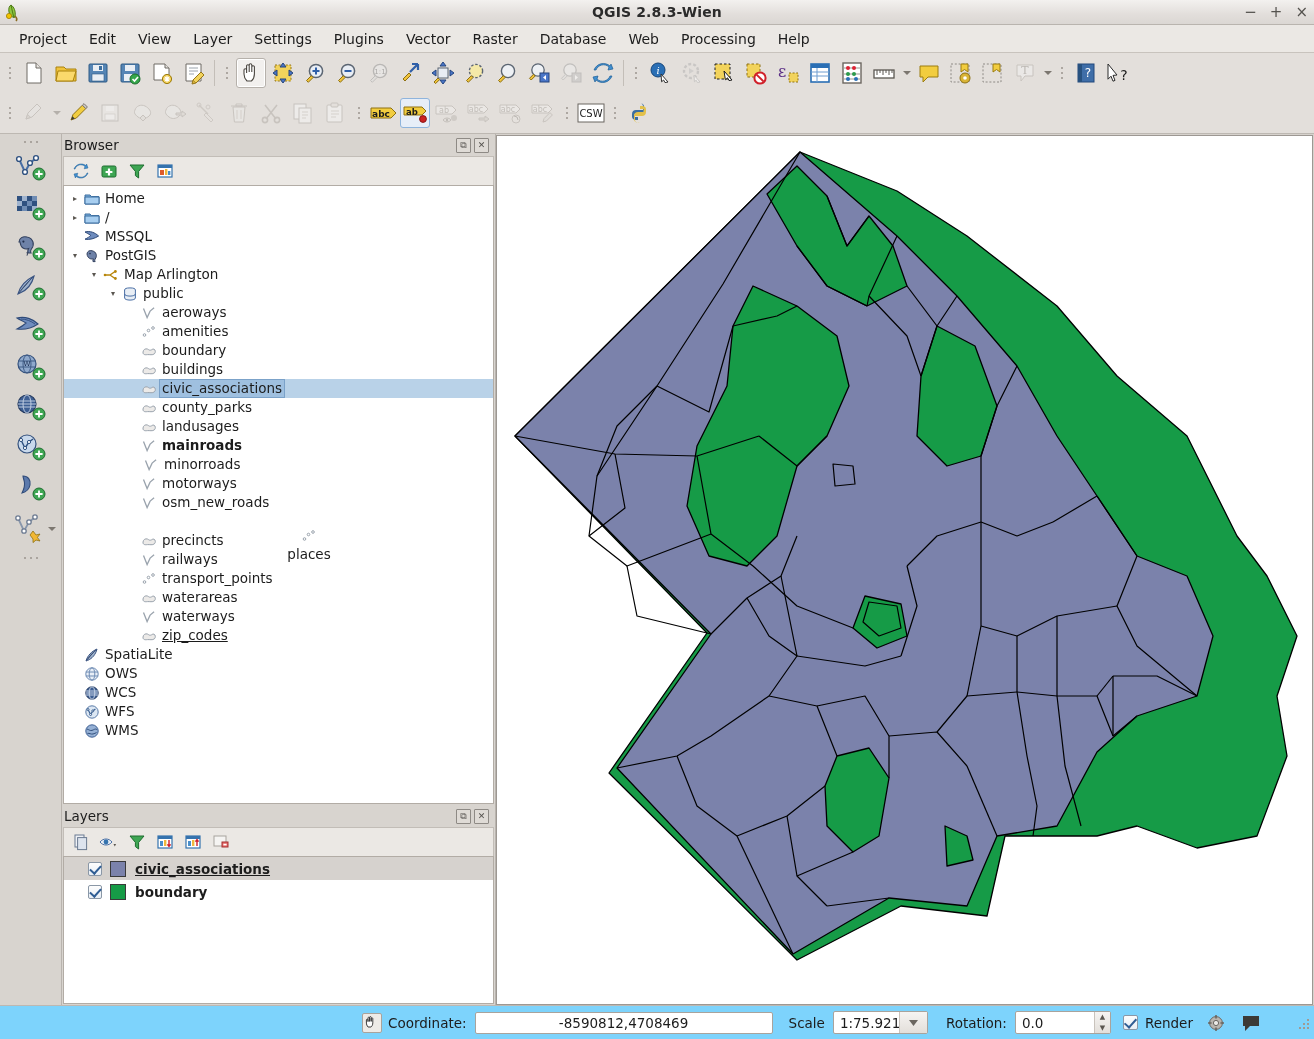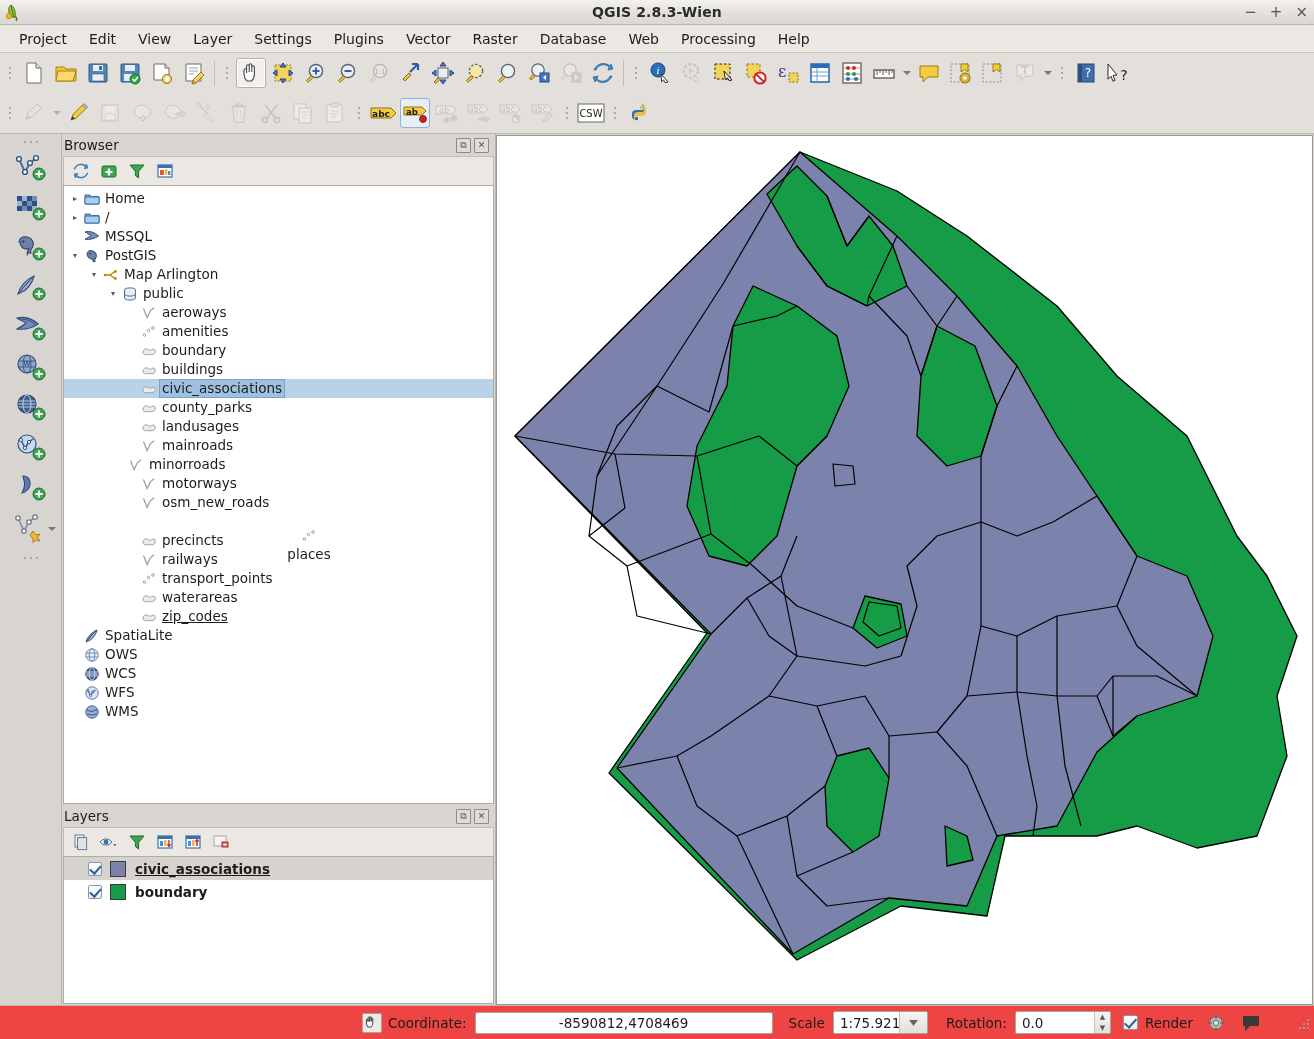--- a/index.html
+++ b/index.html
@@ -110,21 +110,21 @@
   .sw{ width:16px; height:16px; flex:0 0 16px; border:1px solid #3a3a3a; margin-right:9px; }
 
   
   .mapwrap{ flex:1 1 auto; background:#fff; border:1px solid #9d9893; position:relative;
             overflow:hidden; margin:1px 1px 0 0; }
   .mapwrap svg{ display:block; }
 
   
   .statusbar{
     height:34px; flex:0 0 34px; display:flex; align-items:center;
-    background:#ef4444; border-top:1px solid #bdb8b2; padding:0 4px;
+    background:#7dd3fc; border-top:1px solid #bdb8b2; padding:0 4px;
   }
   .sb-left{ width:358px; flex:0 0 358px; }
   .sb-lbl{ font-size:13.5px; margin:0 8px 0 6px; }
   .sb-input{
     height:22px; background:#fff; border:1px solid #a9a39c; border-radius:2px;
     display:flex; align-items:center; font-size:13.5px; padding:0 6px;
   }
   .coord-input{ width:298px; justify-content:center; }
   .scale-box{ display:flex; align-items:center; height:23px; border:1px solid #a9a39c;
               border-radius:2px; background:#fff; }
@@ -879,30 +879,30 @@
             </div>
             <div class="node" style="padding-left: 61px;">
               <span class="arrow"></span>
               <span class="ico">
                 <svg xmlns="http://www.w3.org/2000/svg" width="16" height="16">
                   <path d="M2 9c.4-2.6 2.4-3.6 4.4-3 1.2.4 1.6 1.4 3 1.2 1.6-.2 2-1.6 3.6-1 1.6.6 1.8 3.4.4 4.6-1.8 1.6-5 .6-6.8.8-2 .2-4.8.6-4.6-2.6z" fill="#eceae8" stroke="#9aa3ad"></path>
                 </svg>
               </span>
               <span class="lbl">landusages</span>
             </div>
-            <div class="node" style="padding-left: 61px;">
+            <div class="node" style="padding-left: 61px; font-weight: bold;">
               <span class="arrow"></span>
               <span class="ico">
                 <svg xmlns="http://www.w3.org/2000/svg" width="16" height="16">
                   <path d="M2.5 3.5l3.6 9 3-6.4 4-3.4" stroke="#9aa3ad" stroke-width="1.3" fill="none"></path>
                 </svg>
               </span>
               <span class="lbl">mainroads</span>
             </div>
-            <div class="node" style="padding-left: 48px;">
+            <div class="node" style="padding-left: 63px;">
               <span class="arrow"></span>
               <span class="ico">
                 <svg xmlns="http://www.w3.org/2000/svg" width="16" height="16">
                   <path d="M2.5 3.5l3.6 9 3-6.4 4-3.4" stroke="#9aa3ad" stroke-width="1.3" fill="none"></path>
                 </svg>
               </span>
               <span class="lbl">minorroads</span>
             </div>
             <div class="node" style="padding-left: 61px;">
               <span class="arrow"></span>
@@ -963,20 +963,29 @@
               <span class="lbl">transport_points</span>
             </div>
             <div class="node" style="padding-left: 61px;">
               <span class="arrow"></span>
               <span class="ico">
                 <svg xmlns="http://www.w3.org/2000/svg" width="16" height="16">
                   <path d="M2 9c.4-2.6 2.4-3.6 4.4-3 1.2.4 1.6 1.4 3 1.2 1.6-.2 2-1.6 3.6-1 1.6.6 1.8 3.4.4 4.6-1.8 1.6-5 .6-6.8.8-2 .2-4.8.6-4.6-2.6z" fill="#eceae8" stroke="#9aa3ad"></path>
                 </svg>
               </span>
               <span class="lbl">waterareas</span>
+            </div>
+            <div class="node" style="padding-left: 61px;">
+              <span class="arrow"></span>
+              <span class="ico">
+                <svg xmlns="http://www.w3.org/2000/svg" width="16" height="16">
+                  <path d="M2.5 3.5l3.6 9 3-6.4 4-3.4" stroke="#9aa3ad" stroke-width="1.3" fill="none"></path>
+                </svg>
+              </span>
+              <span class="lbl">waterways</span>
             </div>
             <div class="node" style="padding-left: 61px; text-decoration: underline;">
               <span class="arrow"></span>
               <span class="ico">
                 <svg xmlns="http://www.w3.org/2000/svg" width="16" height="16">
                   <path d="M2 9c.4-2.6 2.4-3.6 4.4-3 1.2.4 1.6 1.4 3 1.2 1.6-.2 2-1.6 3.6-1 1.6.6 1.8 3.4.4 4.6-1.8 1.6-5 .6-6.8.8-2 .2-4.8.6-4.6-2.6z" fill="#eceae8" stroke="#9aa3ad"></path>
                 </svg>
               </span>
               <span class="lbl">zip_codes</span>
             </div>

